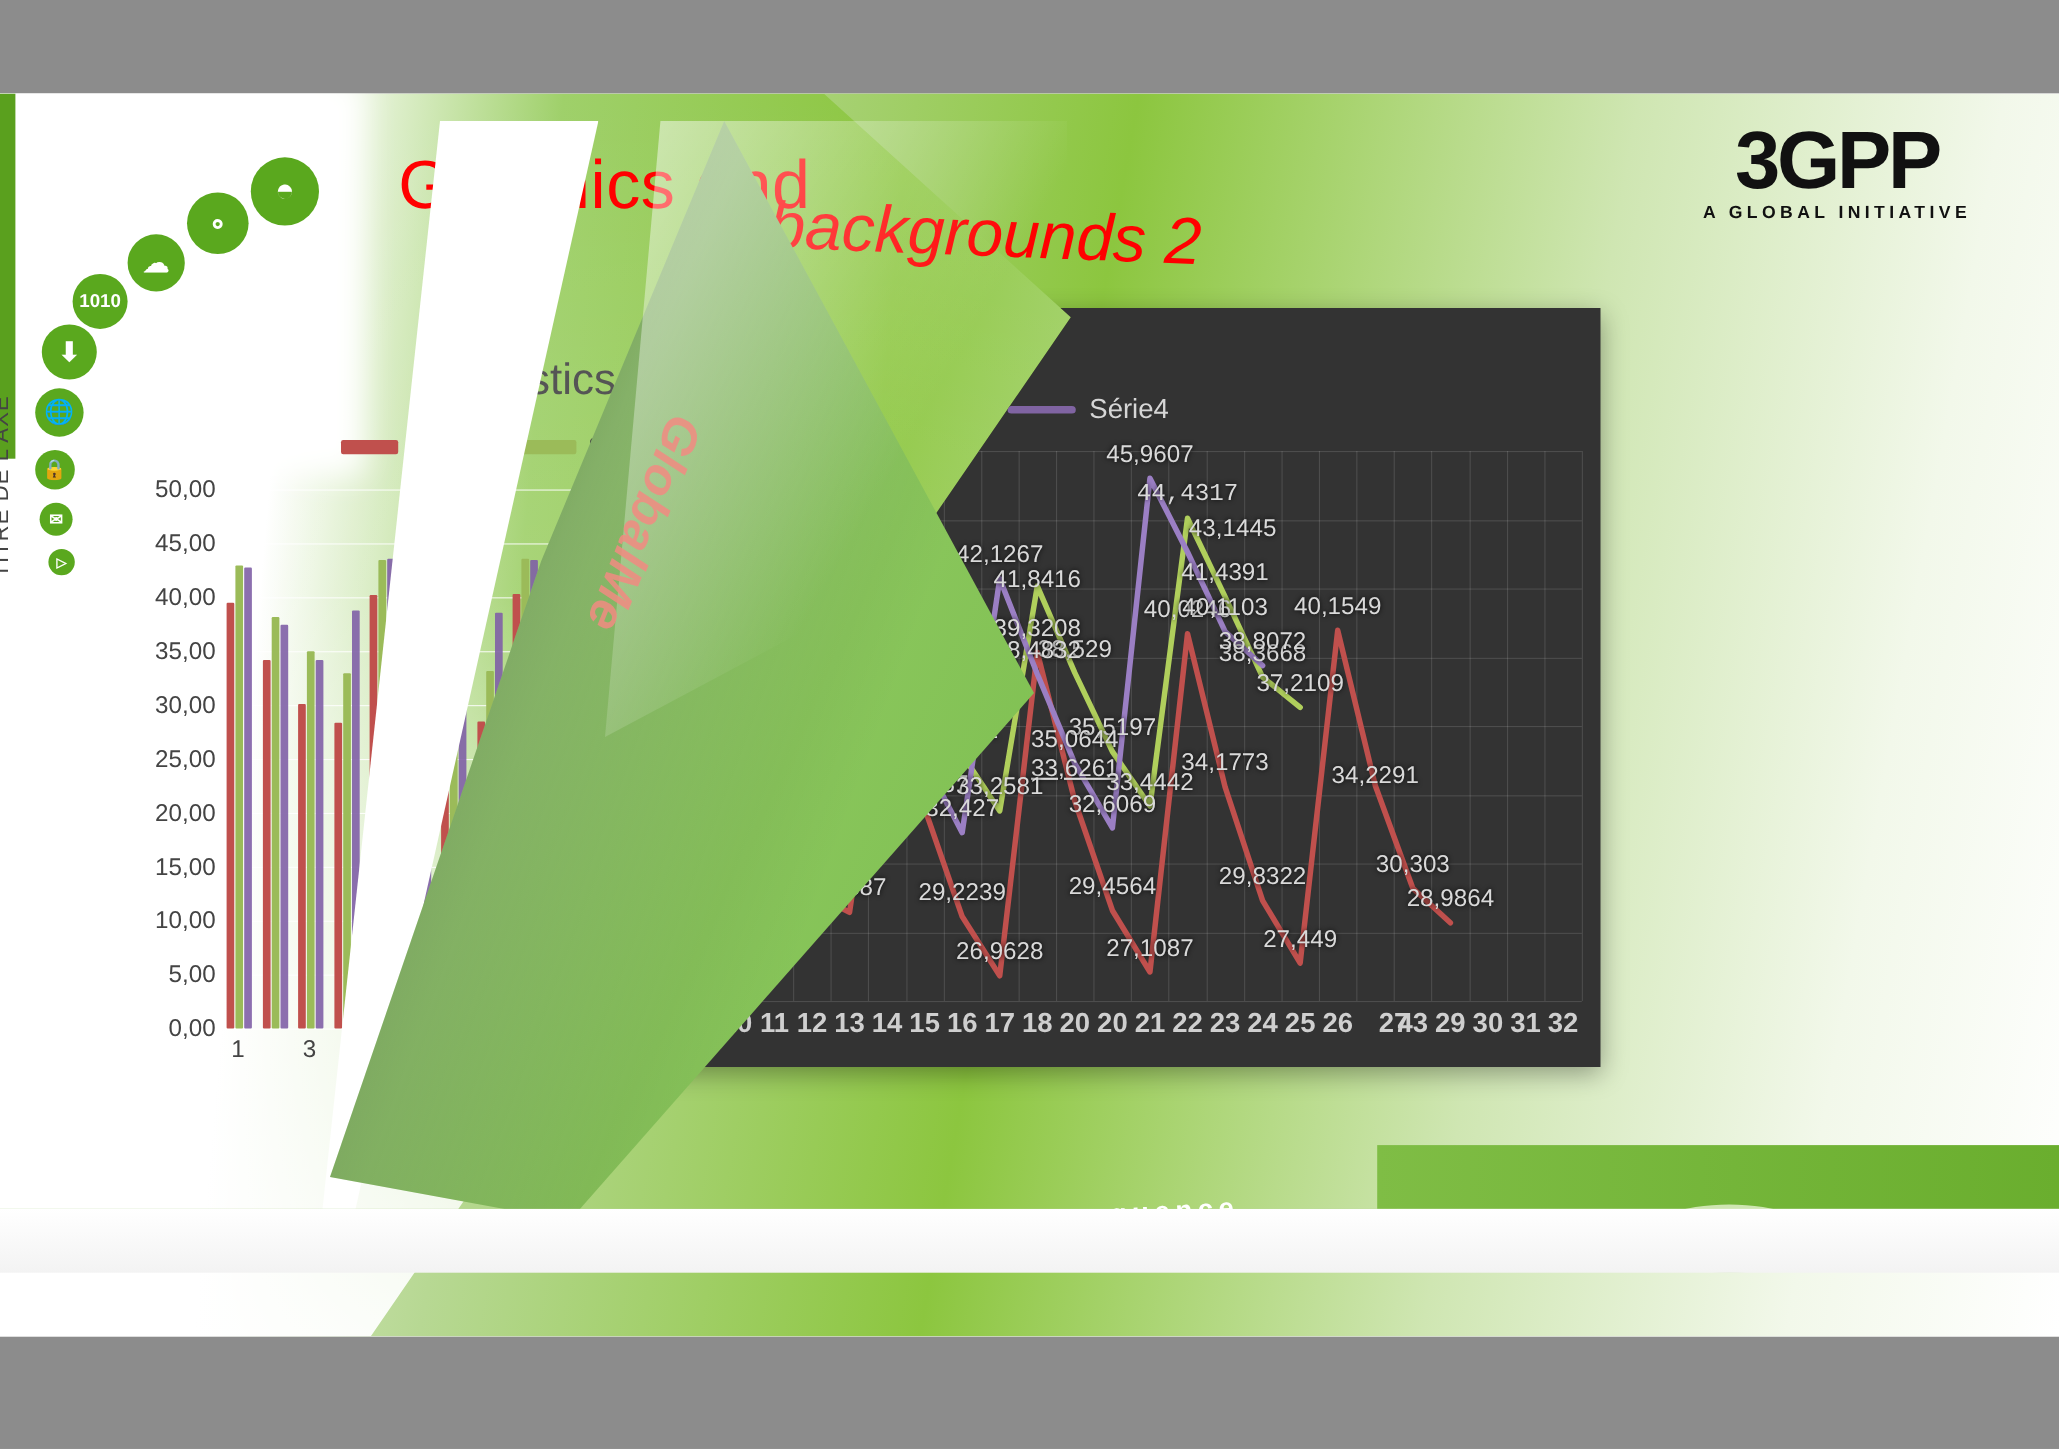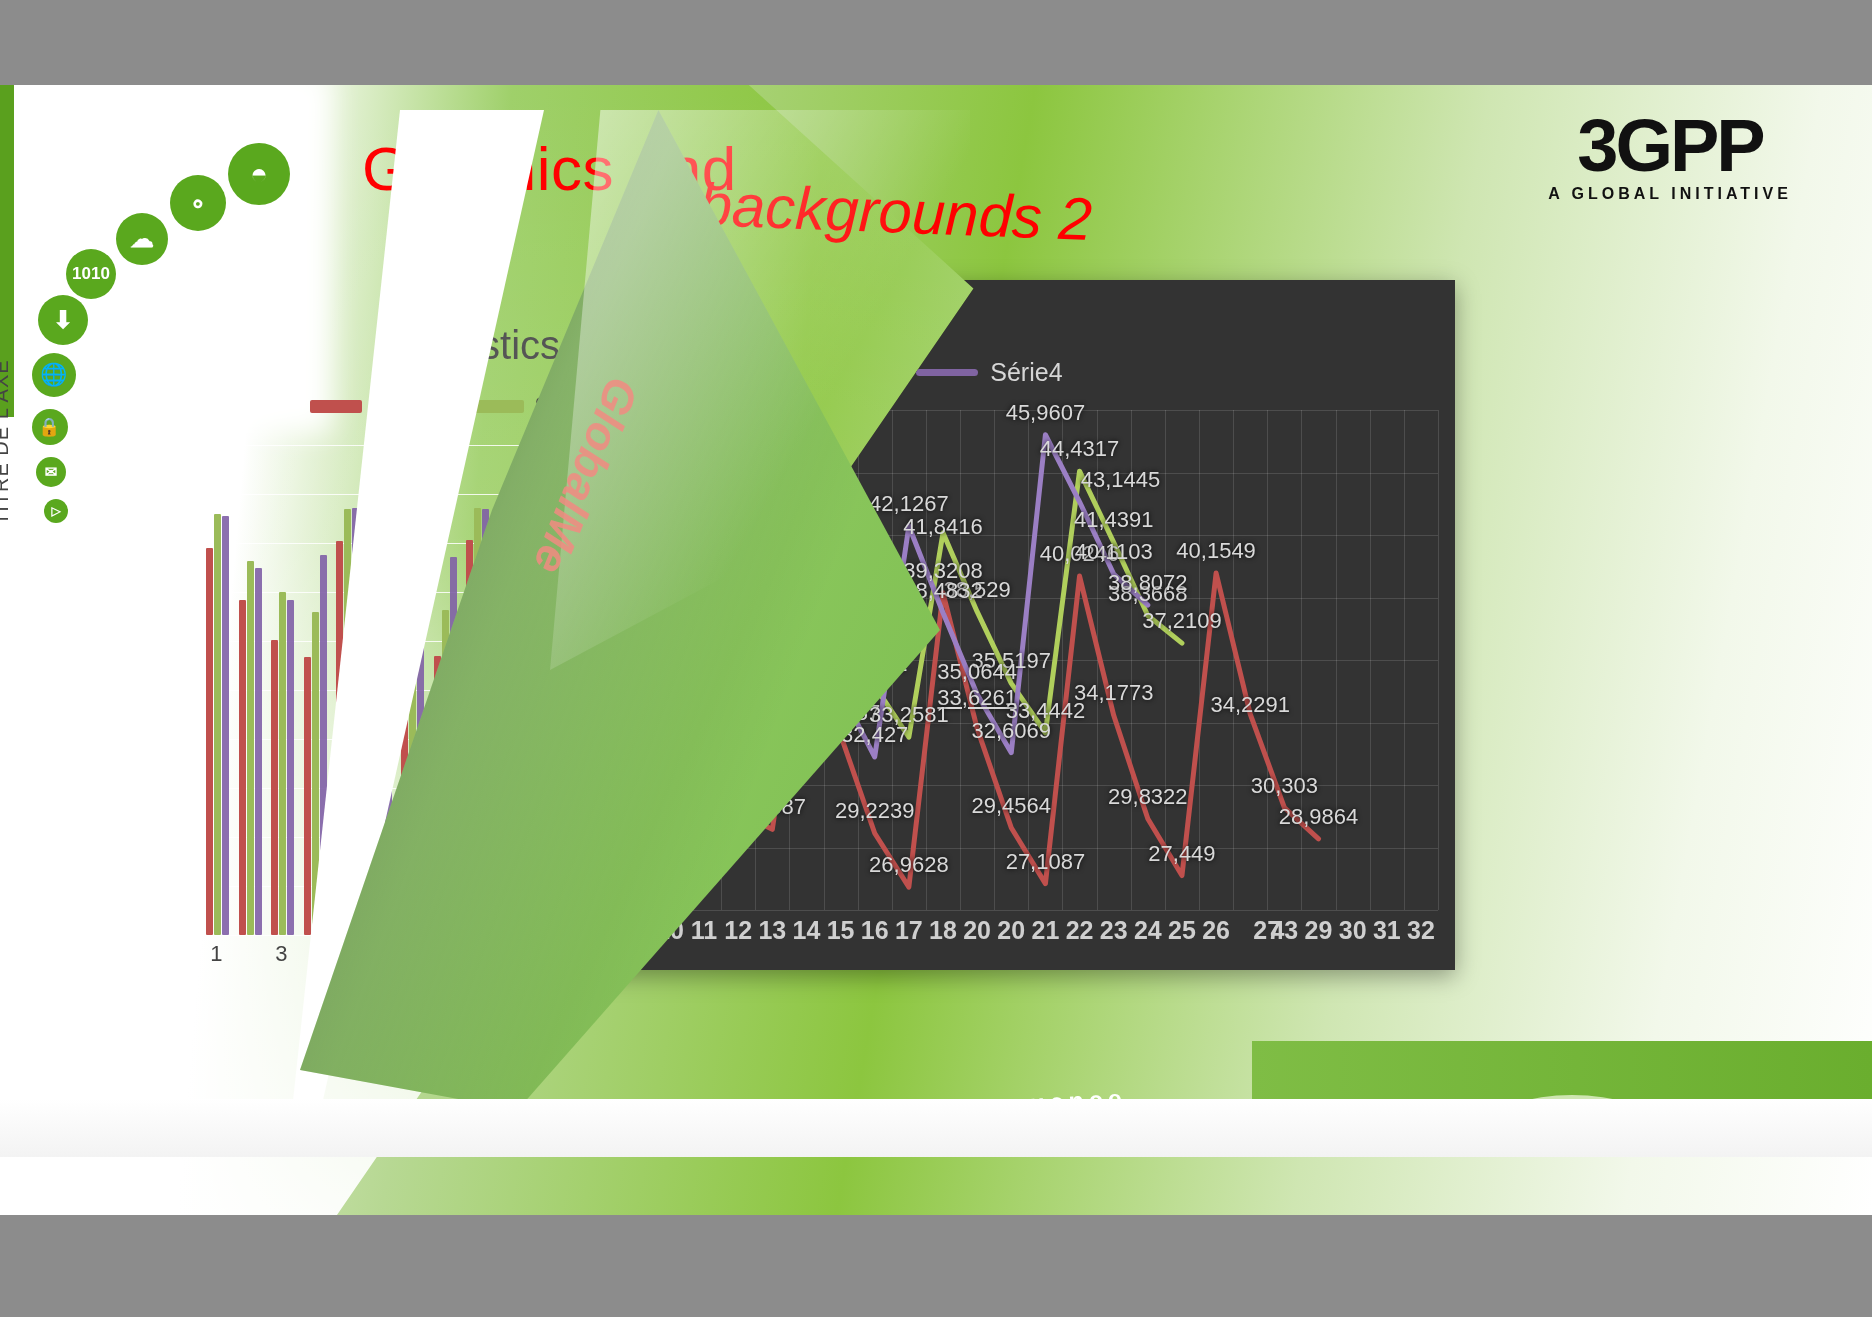--- a/index.html
+++ b/index.html
@@ -148,20 +148,33 @@
             <span>Série3</span>
           </div>
           <div class="li">
             <span class="swatch" style="background:#7f5fa6;height:10px"></span>
           </div>
         </div>
 
         <div class="cl-axislabel">TITRE DE L'AXE</div>
 
         <div class="cl-plot">
+          <div class="cl-yaxis" id="ly">
+              <div class="cl-yt" style="top: 0px;">50,00</div>
+              <div class="cl-yt" style="top: 49px;">45,00</div>
+              <div class="cl-yt" style="top: 98px;">40,00</div>
+              <div class="cl-yt" style="top: 147px;">35,00</div>
+              <div class="cl-yt" style="top: 196px;">30,00</div>
+              <div class="cl-yt" style="top: 245px;">25,00</div>
+              <div class="cl-yt" style="top: 294px;">20,00</div>
+              <div class="cl-yt" style="top: 343px;">15,00</div>
+              <div class="cl-yt" style="top: 392px;">10,00</div>
+              <div class="cl-yt" style="top: 441px;">5,00</div>
+              <div class="cl-yt" style="top: 490px;">0,00</div>
+            </div>
           <div class="cl-grid" id="lg">
               <div class="gl" style="top: 0px;"></div>
               <div class="gl" style="top: 49px;"></div>
               <div class="gl" style="top: 98px;"></div>
               <div class="gl" style="top: 147px;"></div>
               <div class="gl" style="top: 196px;"></div>
               <div class="gl" style="top: 245px;"></div>
               <div class="gl" style="top: 294px;"></div>
               <div class="gl" style="top: 343px;"></div>
               <div class="gl" style="top: 392px;"></div>
@@ -324,21 +337,21 @@
               <div class="dlabel" style="left: 290.172px; top: 268.017px;">34,8193</div>
               <div class="dlabel" style="left: 324.31px; top: 314.505px;">32,8668</div>
               <div class="dlabel" style="left: 358.448px; top: 108.505px;">41,5188</div>
               <div class="dlabel" style="left: 392.586px; top: 183.436px;">38,3717</div>
               <div class="dlabel" style="left: 426.724px; top: 253.929px;">35,411</div>
               <div class="dlabel" style="left: 460.862px; top: 305.188px;">33,2581</div>
               <div class="dlabel" style="left: 495px; top: 117px;">41,8416</div>
               <div class="dlabel" style="left: 529.138px; top: 179.69px;">38,529</div>
               <div class="dlabel" style="left: 563.276px; top: 251.34px;">35,5197</div>
               <div class="dlabel" style="left: 597.414px; top: 300.757px;">33,4442</div>
-              <div class="dlabel" style="left: 631.552px; top: 39.15px;">44,4317</div>
+              <div class="dlabel" style="left: 631.552px; top: 39.15px; font-family: Liberation Mono, monospace;">44,4317</div>
               <div class="dlabel" style="left: 665.69px; top: 110.402px;">41,4391</div>
               <div class="dlabel" style="left: 699.828px; top: 183.552px;">38,3668</div>
               <div class="dlabel" style="left: 733.966px; top: 211.074px;">37,2109</div>
               <div class="dlabel" style="left: 187.759px; top: 106.248px;">41,6136</div>
               <div class="dlabel" style="left: 221.897px; top: 188.567px;">38,1562</div>
               <div class="dlabel" style="left: 256.034px; top: 267.593px;">34,8371</div>
               <div class="dlabel" style="left: 290.172px; top: 327.024px;">32,341</div>
               <div class="dlabel" style="left: 324.31px; top: 95.7214px;">42,0557</div>
               <div class="dlabel" style="left: 358.448px; top: 179.624px;">38,5318</div>
               <div class="dlabel" style="left: 392.586px; top: 259.174px;">35,1907</div>

